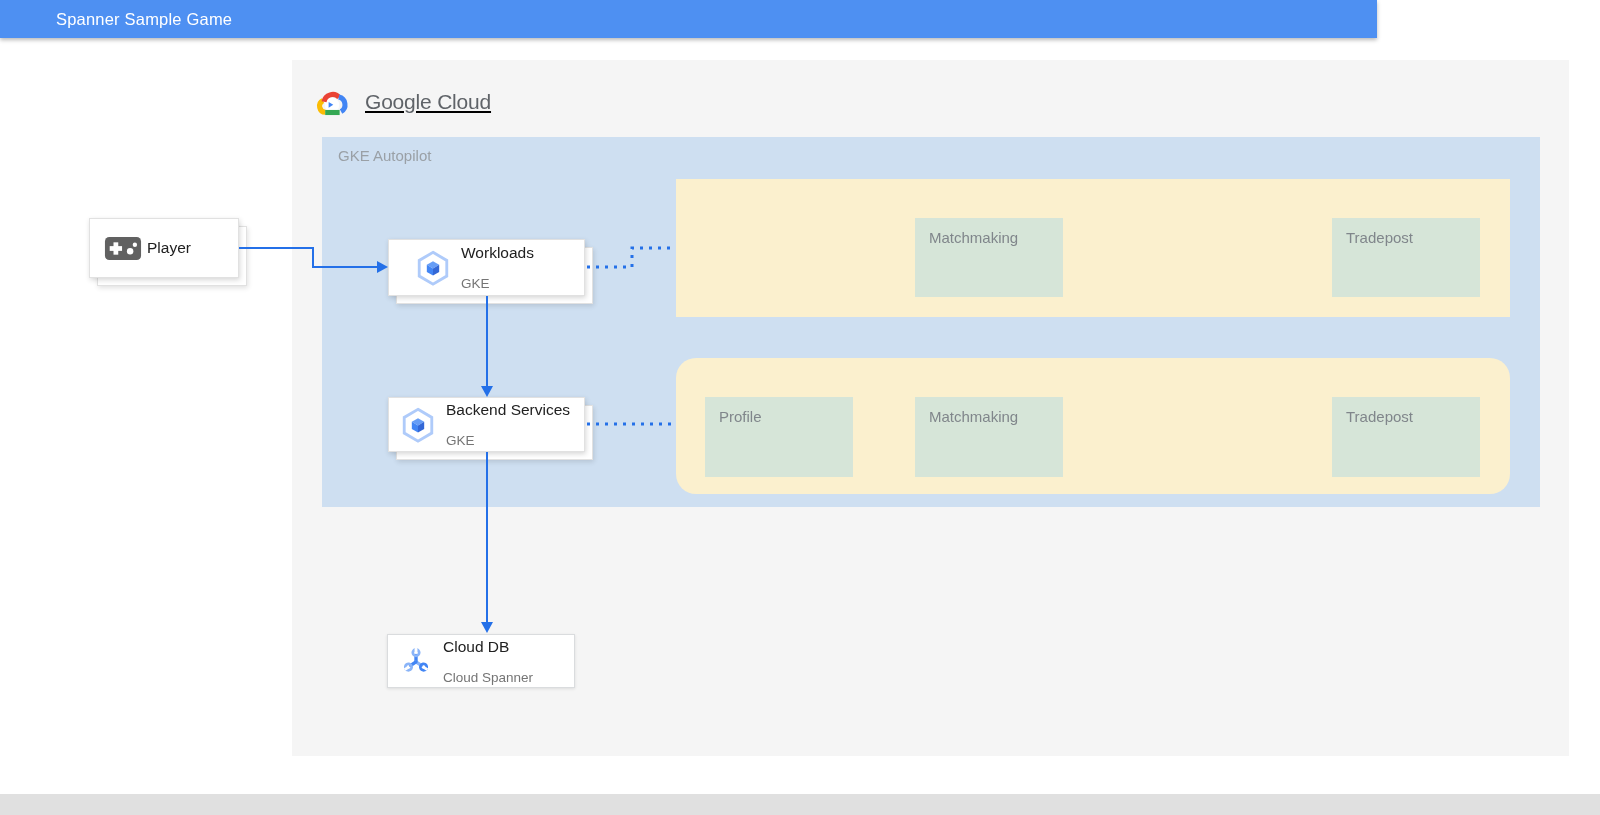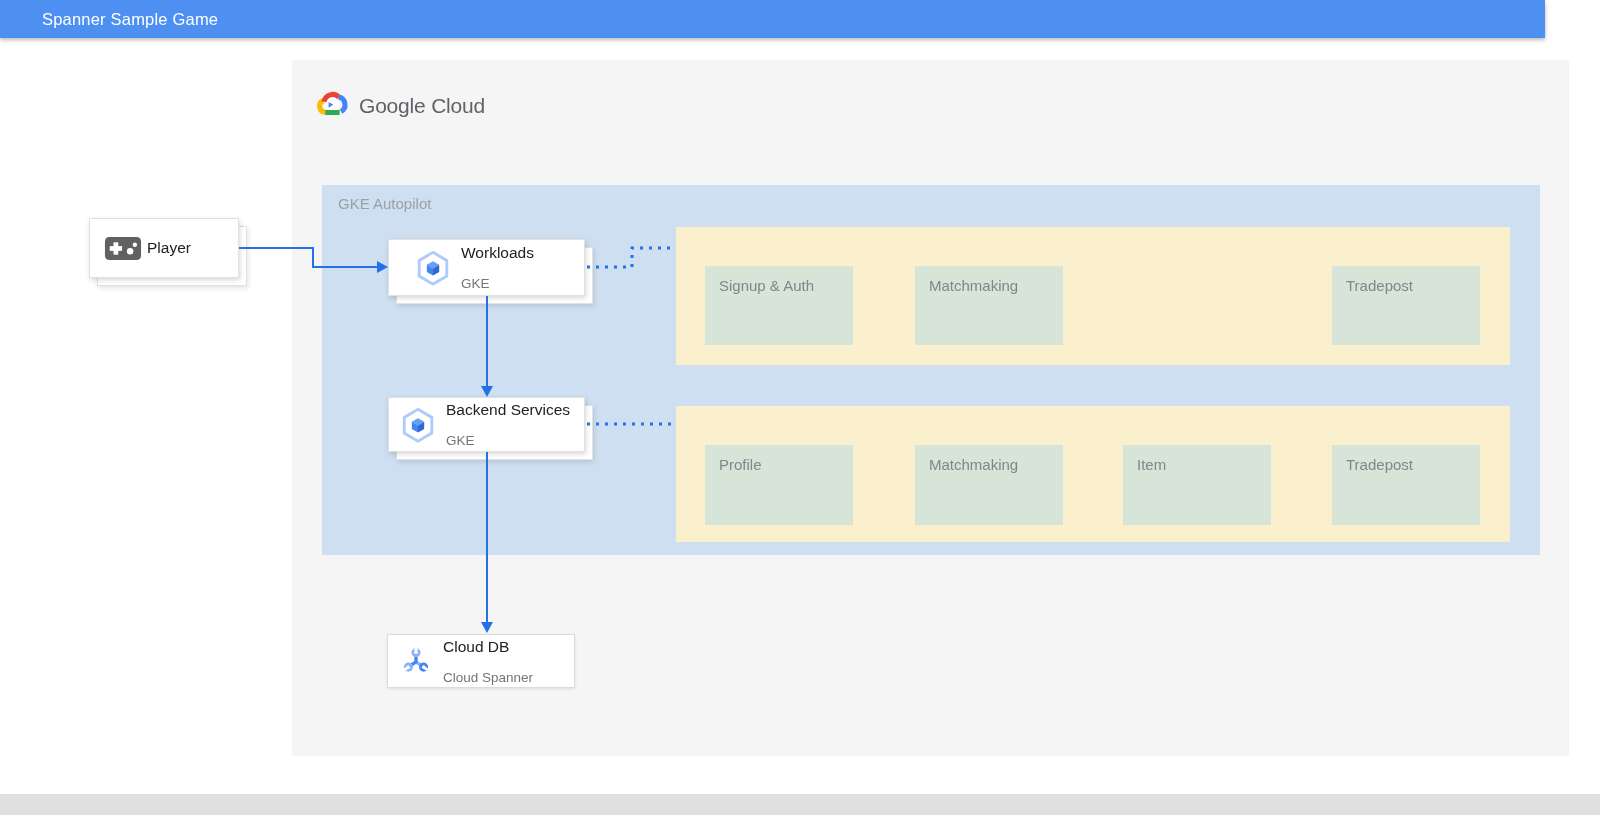--- a/index.html
+++ b/index.html
@@ -2,38 +2,38 @@
 <html style="--header_blue: #4E90F2; --panel_bg: #F5F5F5; --gke_box_bg: #CEDFF1; --group_bg: #FBF0CE; --service_bg: #D6E5D8; --connector: #2470E8; --footer_bar: #E0E0E0; --title_text: #212121; --subtitle_text: #757575; --muted_label: #80868B; --gke_label_text: #9AA0A6;"><head>
 <meta charset="utf-8">
 <style>
   html,body{margin:0;padding:0;}
   body{
     width:1600px;height:815px;position:relative;overflow:hidden;
     background:#ffffff;font-family:"Liberation Sans",sans-serif;
   }
   
   .app-header{
-    position:absolute;left:0;top:0;width:1545px;height:38px;
+    position:absolute;left:0;top:0;width:1377px;height:38px;
     background:var(--header_blue);box-shadow:0 2px 4px rgba(0,0,0,.28);
-    display:flex;align-items:center;padding-left:42px;box-sizing:border-box;z-index:20;
+    display:flex;align-items:center;padding-left:56px;box-sizing:border-box;z-index:20;
   }
   .app-header .title{color:#fff;font-size:16.5px;font-weight:500;letter-spacing:.2px;}
   
   .panel{
     position:absolute;left:292px;top:60px;width:1277px;height:696px;
     background:var(--panel_bg);
   }
-  .brand{position:absolute;left:23px;top:30px;display:flex;align-items:flex-end;gap:10px;}
+  .brand{position:absolute;left:23px;top:30px;display:flex;align-items:flex-start;gap:16px;text-decoration:underline;}
   .brand .brand-text{font-size:21px;color:#5F6368;letter-spacing:-.2px;}
   
-  .gke-box{position:absolute;left:30px;top:77px;width:1218px;height:370px;background:var(--gke_box_bg);margin-top:48px;}
+  .gke-box{position:absolute;left:30px;top:77px;width:1218px;height:370px;background:var(--gke_box_bg);}
   .gke-label{position:absolute;left:16px;top:10px;font-size:15px;color:var(--gke_label_text);}
   .group{position:absolute;left:354px;width:834px;background:var(--group_bg);}
   .group.g1{top:42px;height:138px;}
-  .group.g2{top:221px;height:136px;}
+  .group.g2{top:221px;height:136px;border-radius:20px;}
   .svc{position:absolute;top:39px;width:148px;height:79px;background:var(--service_bg);box-sizing:border-box;padding:11px 8px 0 14px;}
   .group.g2 .svc{height:80px;}
   .svc span{font-size:15px;color:var(--muted_label);}
   .svc.p1{left:29px}.svc.p2{left:239px}.svc.p3{left:447px}.svc.p4{left:656px}
   
   .card,.card-back{
     position:absolute;background:#fff;border:1px solid #e1e1e1;box-sizing:border-box;
   }
   .card{display:flex;align-items:center;z-index:6;box-shadow:1px 2px 5px rgba(0,0,0,.16);}
   .card-back{z-index:5;box-shadow:1px 2px 5px rgba(0,0,0,.12);}
@@ -74,29 +74,27 @@
       <path d="M12 26 H 29" stroke="#34A853" stroke-width="6" fill="none"></path>
       <polygon points="16,13.5 21.5,17 16,20.5" fill="#4285F4"></polygon>
     </svg>
     <span class="brand-text">Google Cloud</span>
   </div>
 
   <div class="gke-box">
     <span class="gke-label">GKE Autopilot</span>
 
     <div class="group g1">
-      <div class="svc p1"><span>Signup &amp; Auth</span></div>
       <div class="svc p2"><span>Matchmaking</span></div>
       <div class="svc p4"><span>Tradepost</span></div>
     </div>
 
     <div class="group g2">
       <div class="svc p1"><span>Profile</span></div>
       <div class="svc p2"><span>Matchmaking</span></div>
-      <div class="svc p3"><span>Item</span></div>
       <div class="svc p4"><span>Tradepost</span></div>
     </div>
   </div>
 </div>
 
 <div class="card-back" id="card-player-back"></div>
 <div class="card-back" id="card-workloads-back"></div>
 <div class="card-back" id="card-backend-back"></div>
 
 <div class="card" id="card-player">

